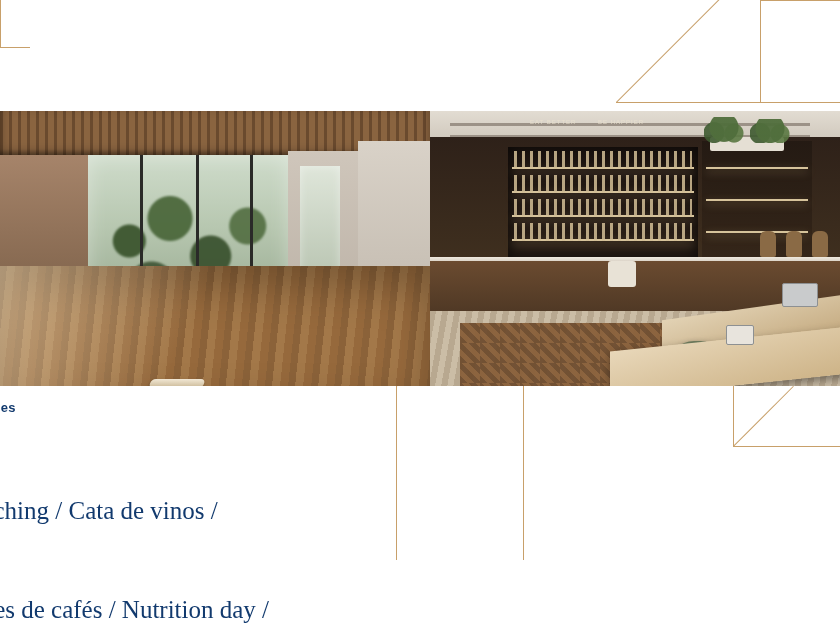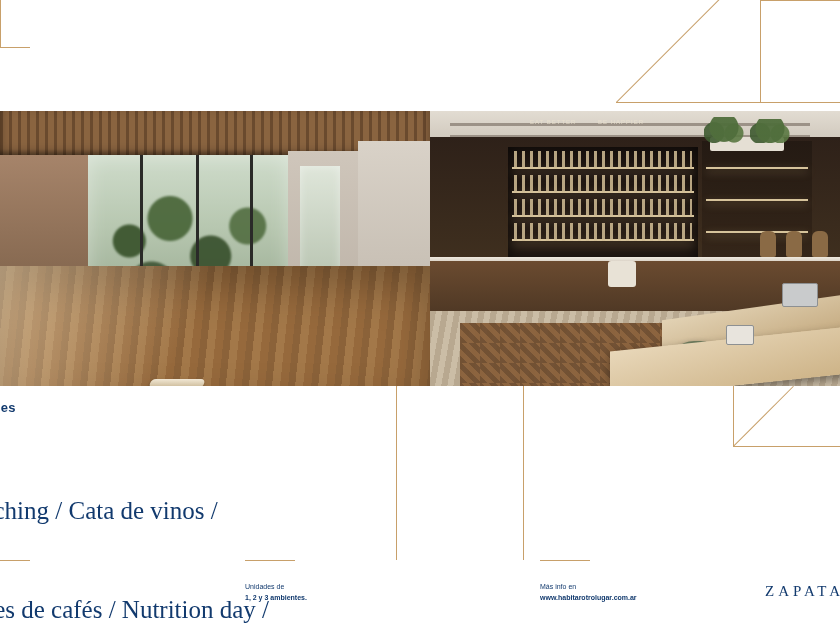--- a/index.html
+++ b/index.html
@@ -462,31 +462,14 @@
   <div class="text-block">
     <div class="kicker">activities</div>
     <div class="headline">
       <div> Stretching / Cata de vinos /</div>
       <div>aciones de cafés / Nutrition day /</div>
       
       
     </div>
   </div>
 
-  <div class="footer">
-    <div class="footer-rule" style="left:245px; width:50px;"></div>
-    <div class="footer-rule" style="left:540px; width:50px;"></div>
-    <div class="footer-rule" style="left:0px; width:30px;"></div>
-
-    <div class="foot-col" style="left:245px; top:22px; width:160px;">
-      <div class="foot-label">Unidades de</div>
-      <div class="foot-strong">1, 2 y 3 ambientes.</div>
-    </div>
-
-    <div class="foot-col" style="left:540px; top:22px; width:200px;">
-      <div class="foot-label">Más info en</div>
-      <div class="foot-strong">www.habitarotrolugar.com.ar</div>
-    </div>
-
-    <div class="brand">ZAPATA</div>
-  </div>
 
 </div>
 
 </body></html>

